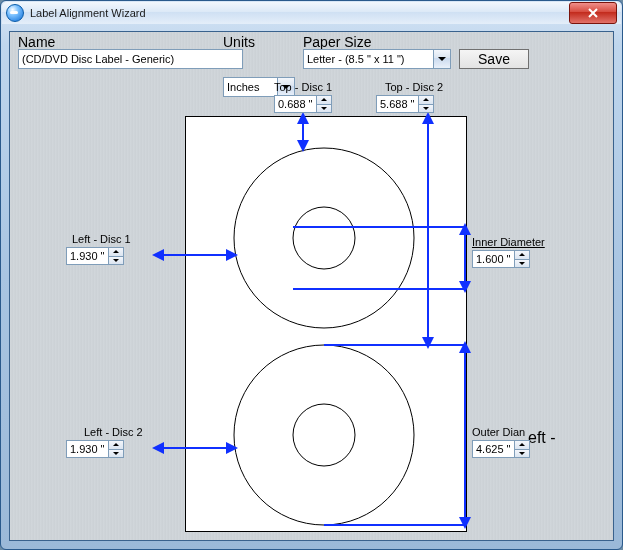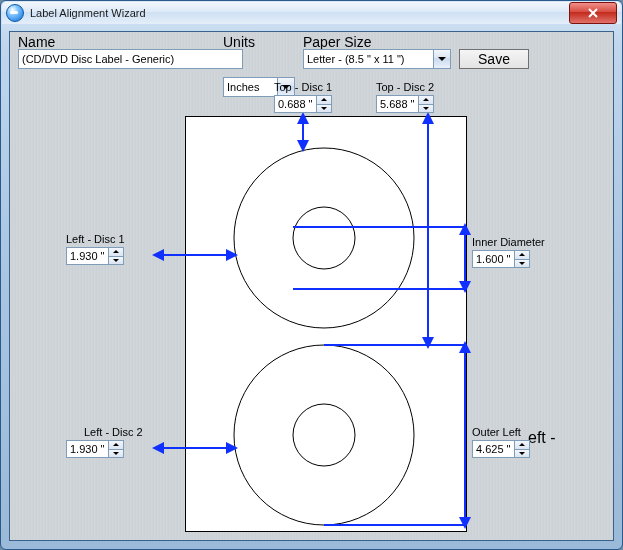--- a/index.html
+++ b/index.html
@@ -132,57 +132,57 @@
 
       <div class="meas-lbl" style="left:264px;top:3px;">Top - Disc 1</div>
       <div class="spin" style="left:264px;top:17px;">
         <span>0.688 "</span>
         <div class="spbtns">
             <div></div>
             <div></div>
           </div>
       </div>
 
-      <div class="meas-lbl" style="left:366px;top:3px;">Top - Disc 2</div>
+      <div class="meas-lbl" style="left:375px;top:3px;">Top - Disc 2</div>
       <div class="spin" style="left:366px;top:17px;">
         <span>5.688 "</span>
         <div class="spbtns">
             <div></div>
             <div></div>
           </div>
       </div>
 
-      <div class="meas-lbl" style="left:56px;top:155px;">Left - Disc 1</div>
+      <div class="meas-lbl" style="left:62px;top:155px;">Left - Disc 1</div>
       <div class="spin" style="left:56px;top:169px;">
         <span>1.930 "</span>
         <div class="spbtns">
             <div></div>
             <div></div>
           </div>
       </div>
 
-      <div class="meas-lbl" style="left:462px;top:158px;">Inner Diameter</div>
+      <div class="meas-lbl" style="left:462px;top:158px;text-decoration:underline;">Inner Diameter</div>
       <div class="spin" style="left:462px;top:172px;">
         <span>1.600 "</span>
         <div class="spbtns">
             <div></div>
             <div></div>
           </div>
       </div>
 
       <div class="meas-lbl" style="left:47px;top:348px;margin-left:27px;">Left - Disc 2</div>
       <div class="spin" style="left:56px;top:362px;">
         <span>1.930 "</span>
         <div class="spbtns">
             <div></div>
             <div></div>
           </div>
       </div>
 
-      <div class="meas-lbl" style="left:462px;top:348px;">Outer Left</div>
+      <div class="meas-lbl" style="left:462px;top:348px;">Outer Dian</div>
       <div class="meas-lbl" style="left:518px;top:351px;font-size:16px;">eft -</div>
       <div class="spin" style="left:462px;top:362px;">
         <span>4.625 "</span>
         <div class="spbtns">
             <div></div>
             <div></div>
           </div>
       </div>
 
     </div>

